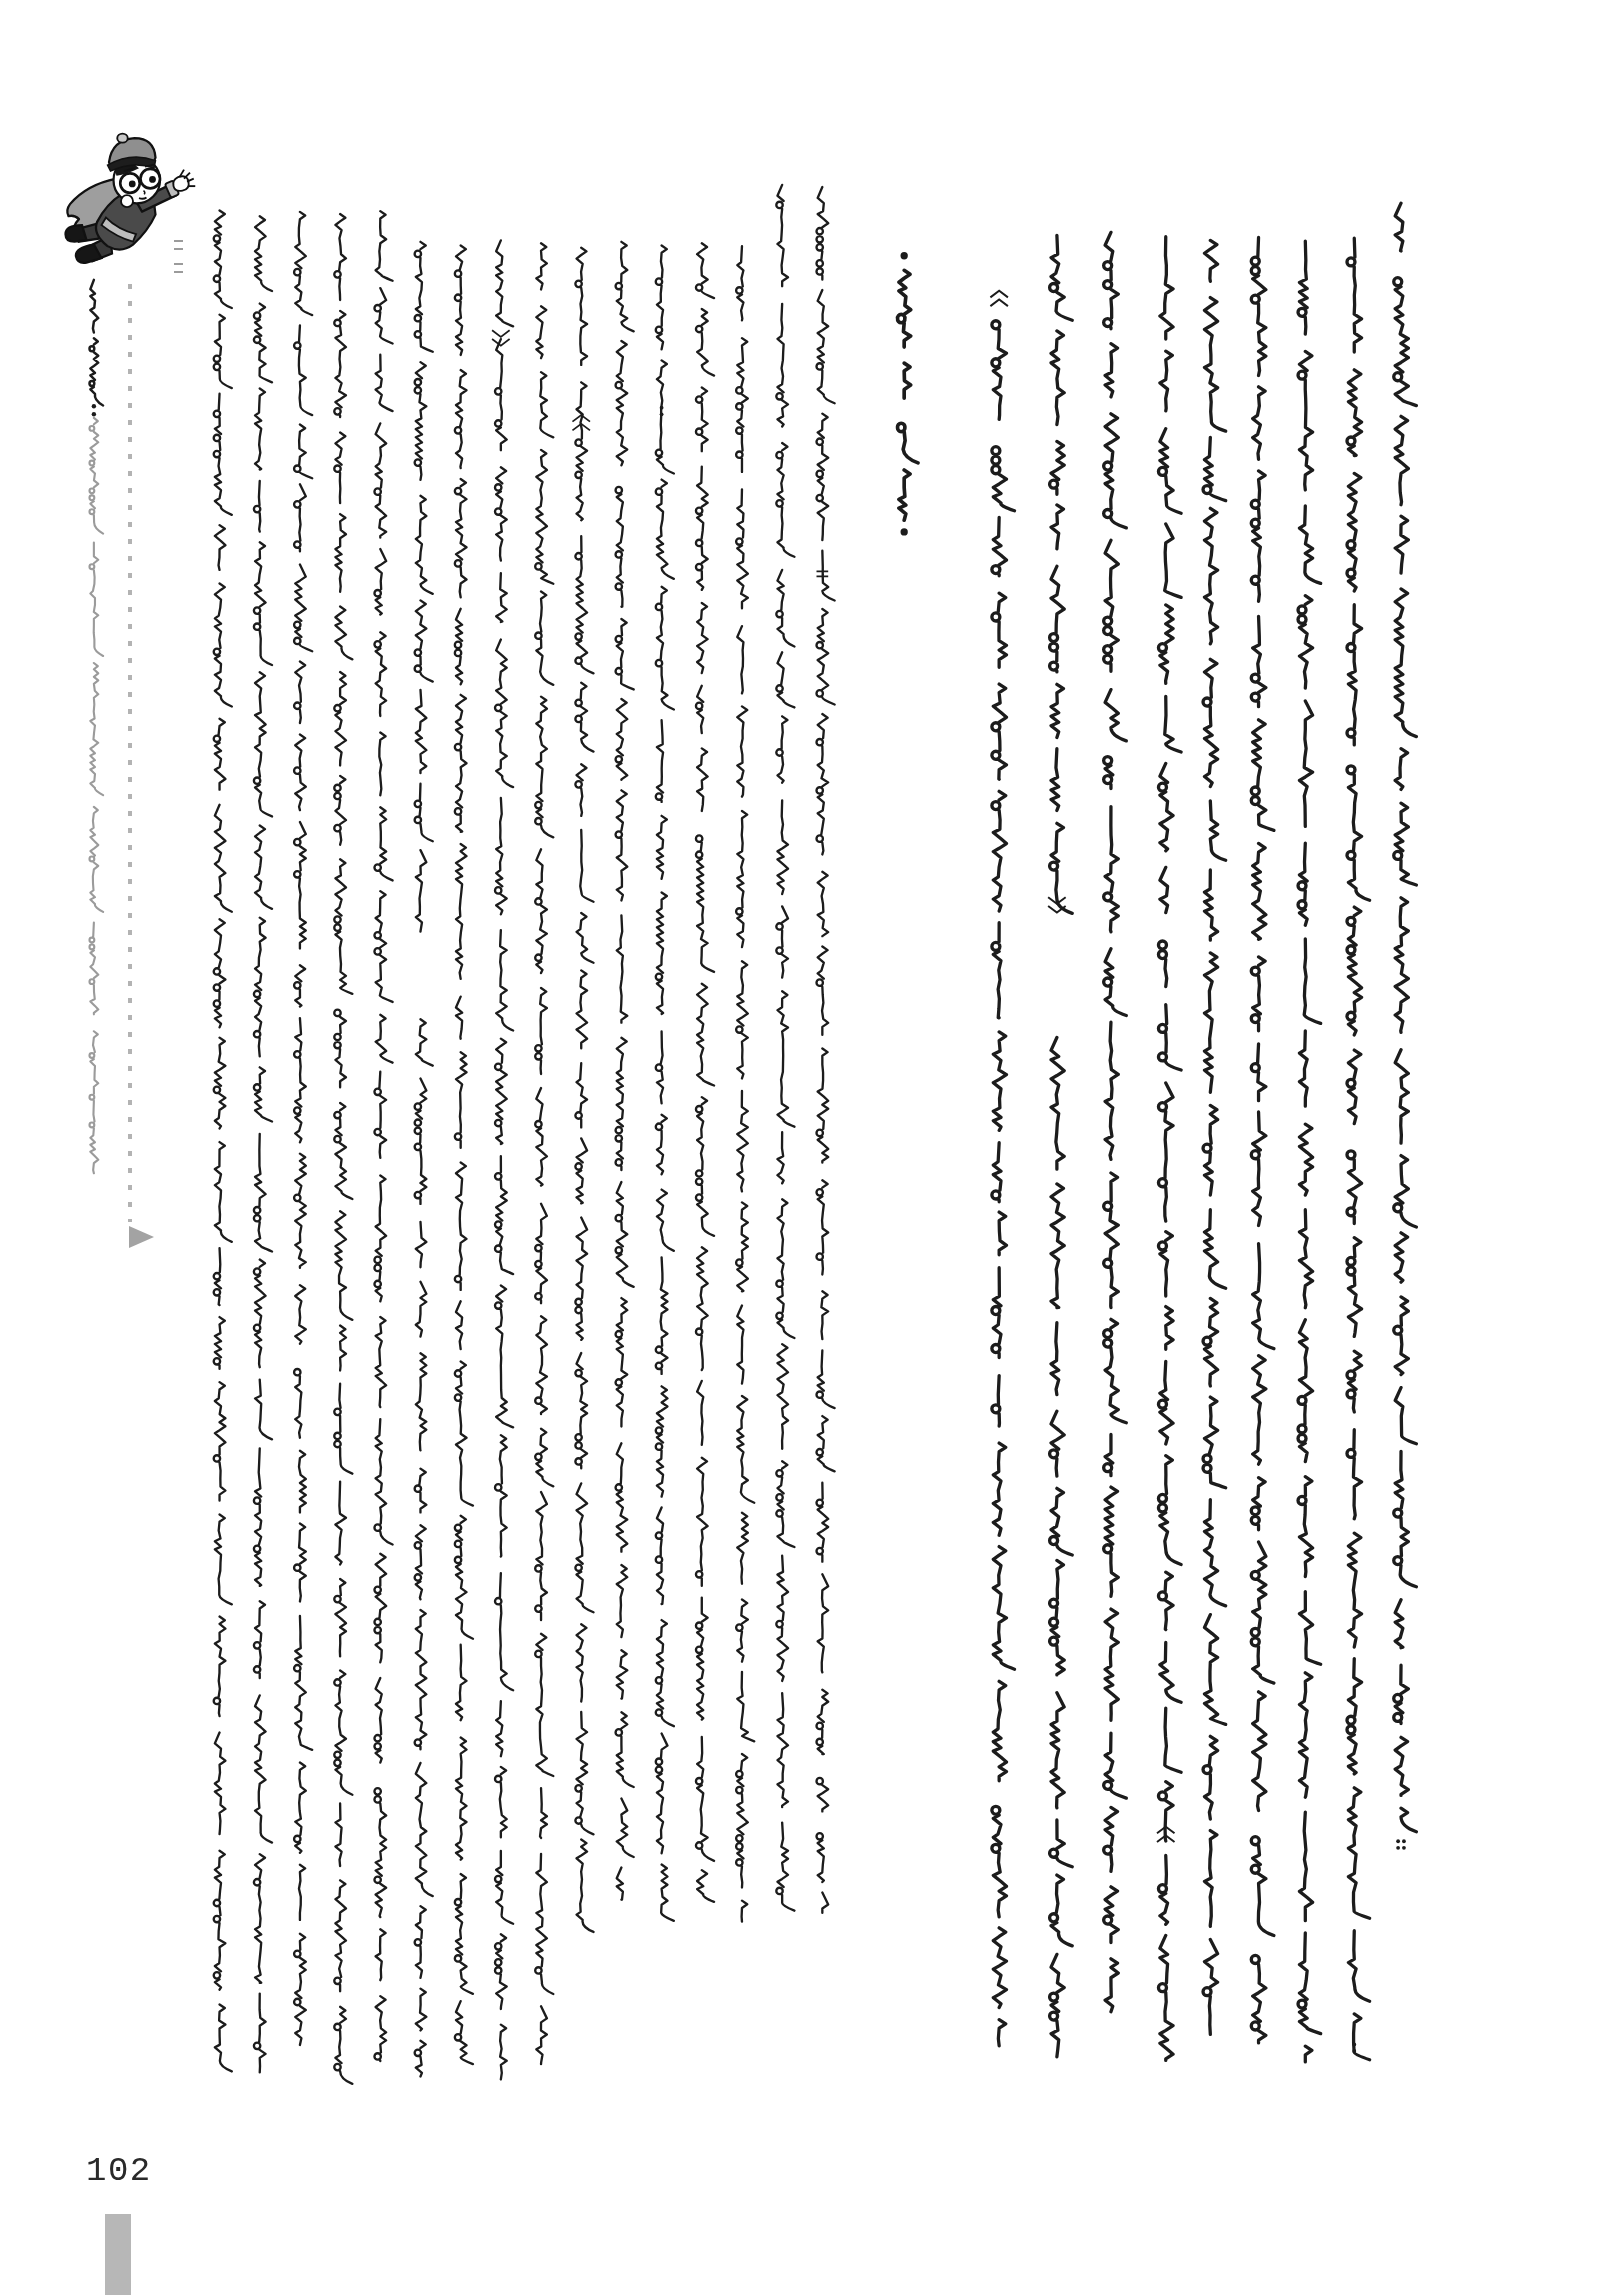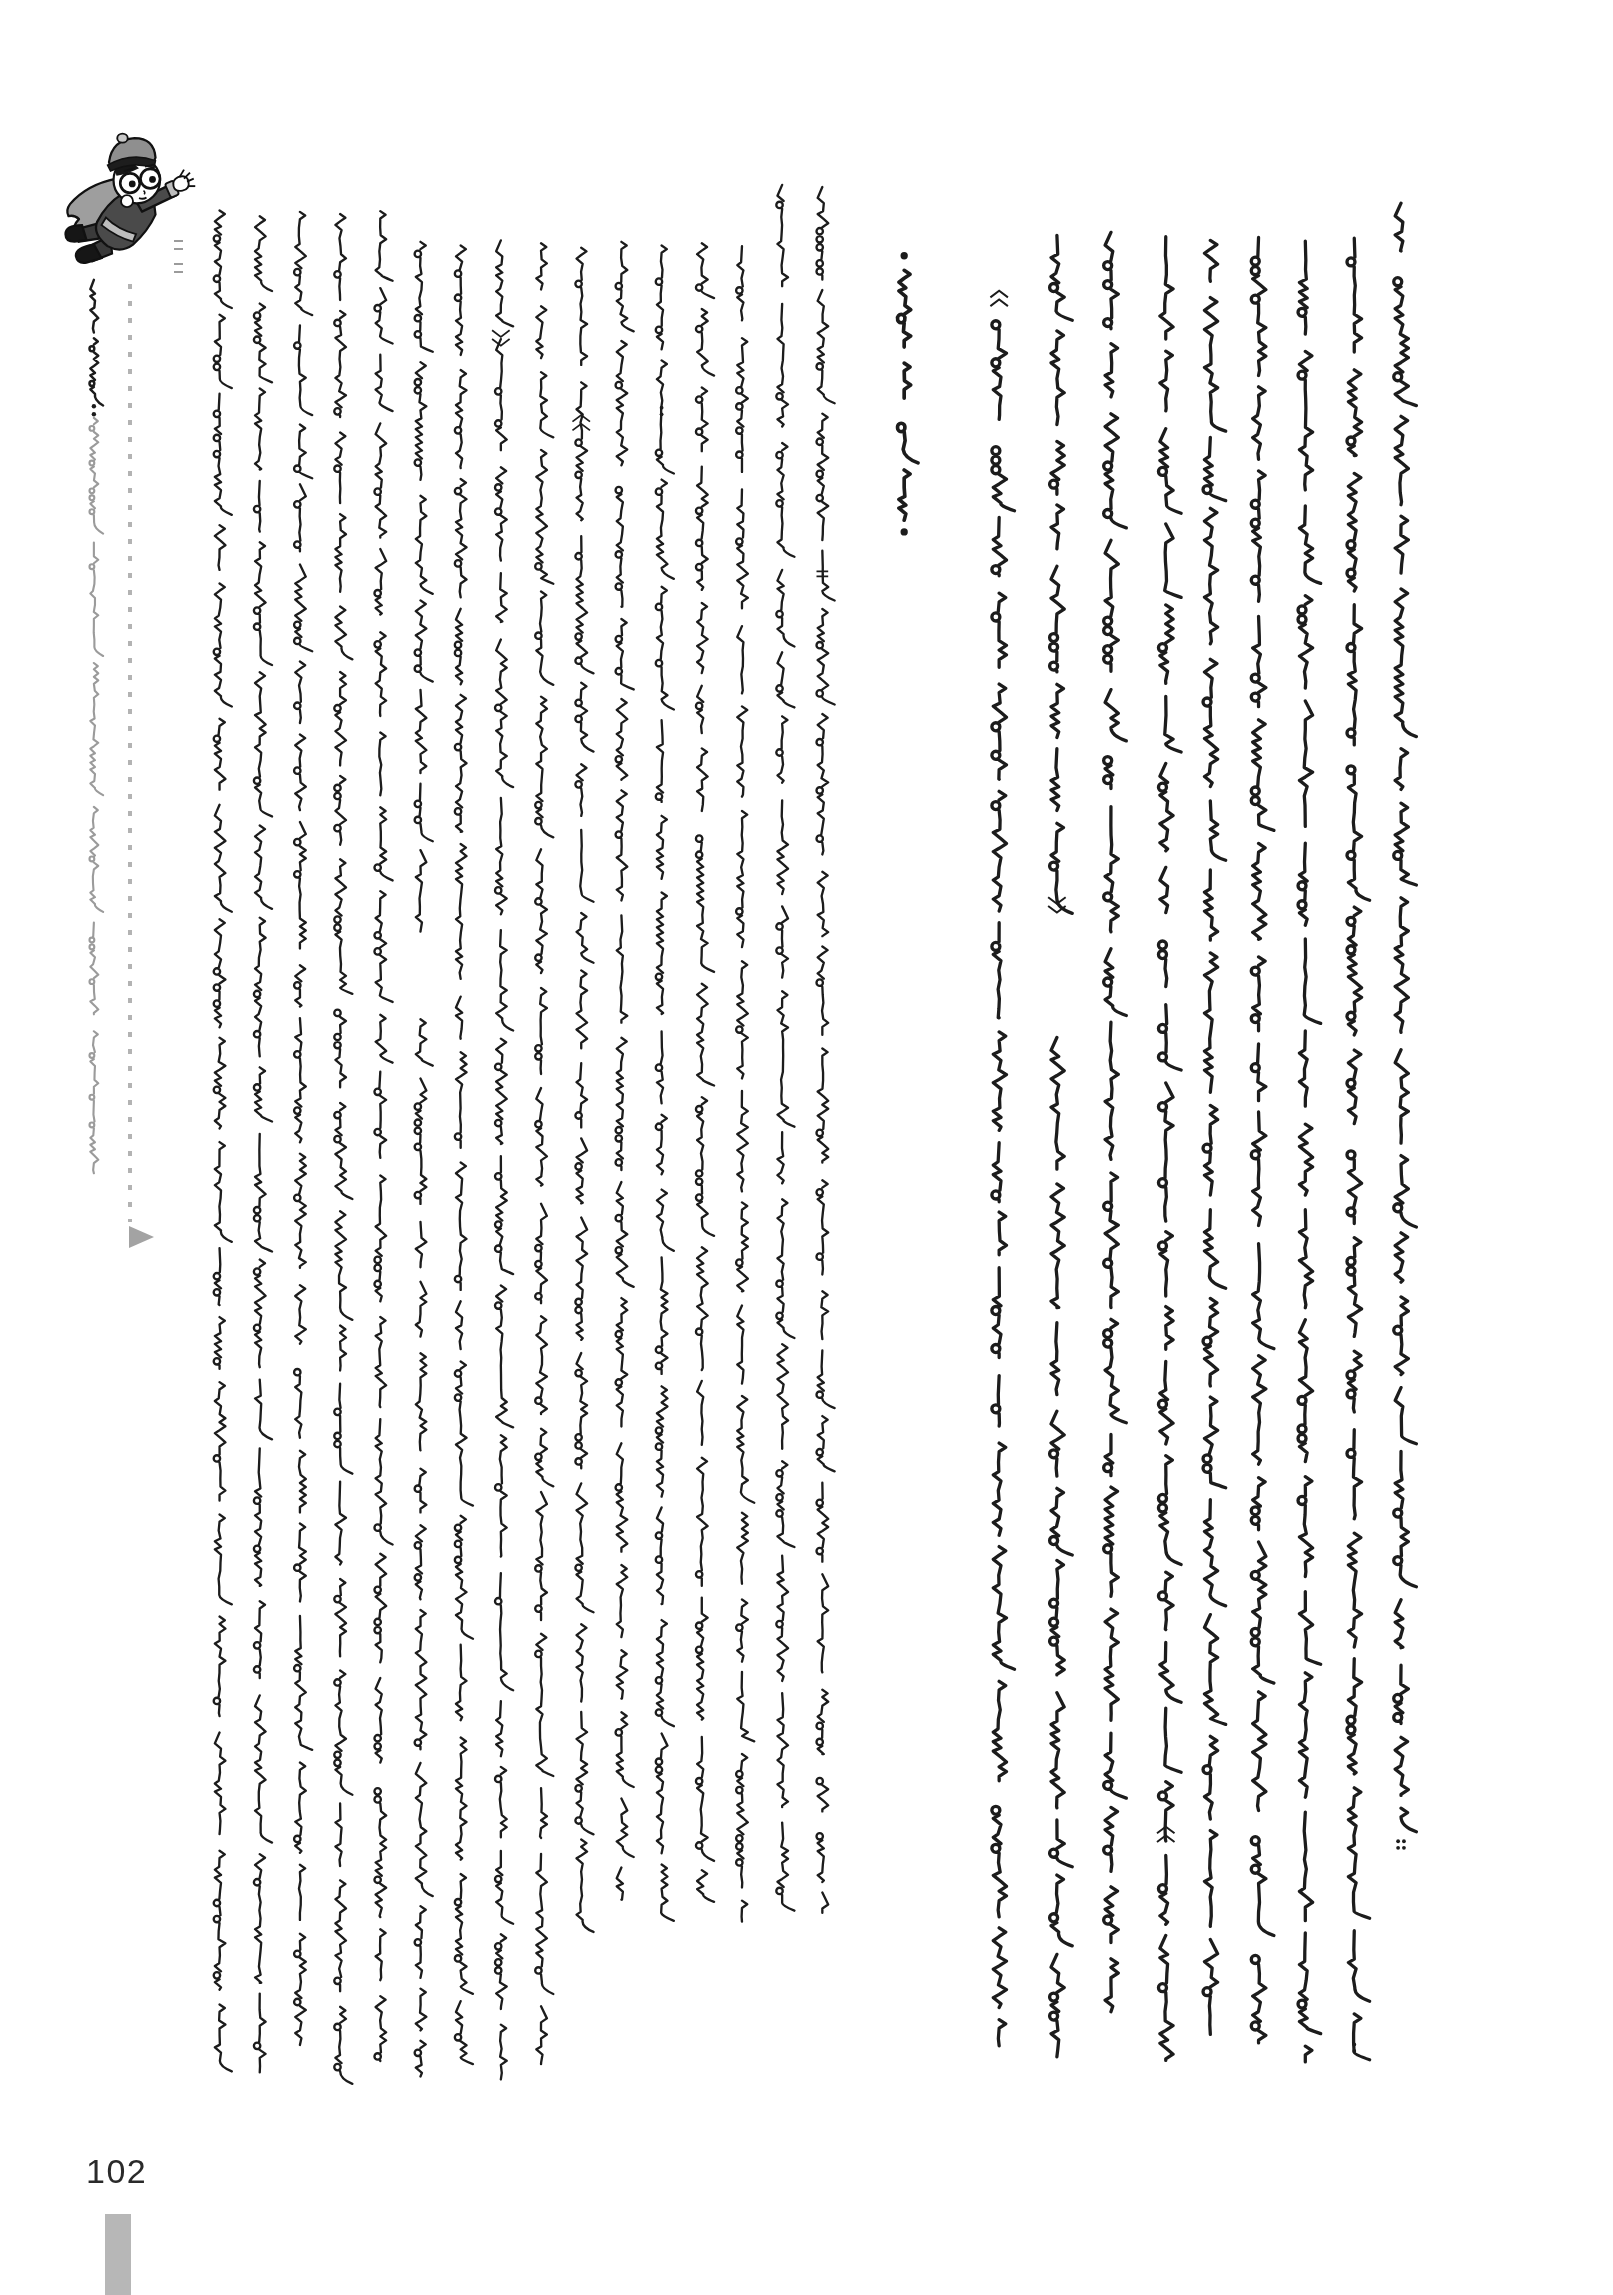--- a/index.html
+++ b/index.html
@@ -18,21 +18,21 @@
   #pointer-triangle{
     width:0;height:0;
     border-top:11px solid transparent;
     border-bottom:11px solid transparent;
     border-left:25px solid #a3a3a3;
   }
   #page-number{
     font-size:34px;
     color:#2a2a2a;
     letter-spacing:1.5px;
-    font-family:Liberation Sans, sans-serif;
+    font-family:Liberation Mono, monospace;
   }
   #footer-bar{background:#b7b7b7;}
   svg{display:block;}
 </style>
 </head>
 <body>
 
 <div class="page">
 
   <svg class="abs" id="mascot" style="left:64px;top:132px;" width="135" height="145" viewBox="0 0 180 193">

